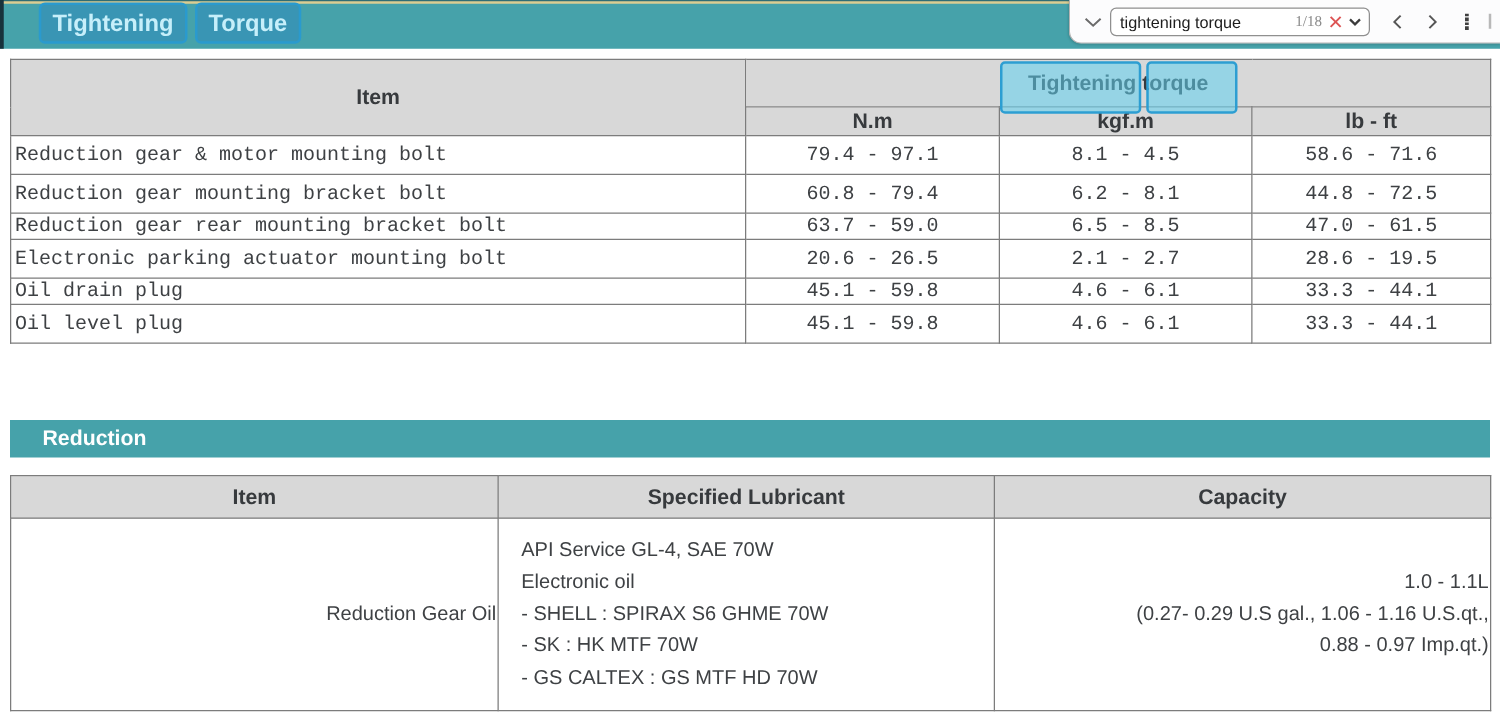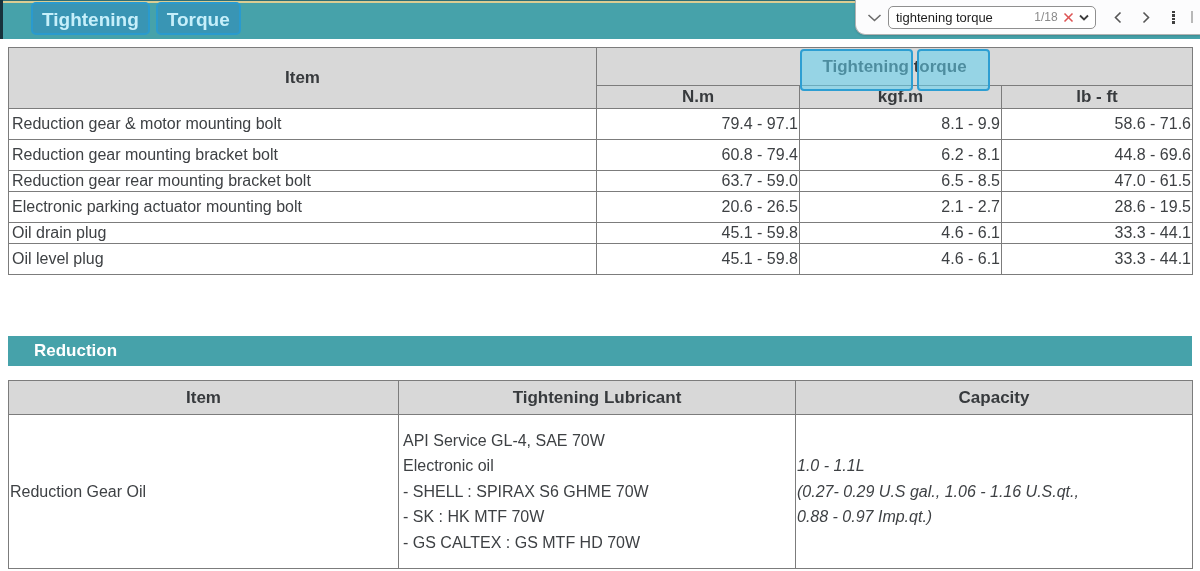--- a/index.html
+++ b/index.html
@@ -22,53 +22,53 @@
 
   
   .find-panel { position:absolute; top:0; left:855px; width:345px; height:35px;
     background:#fcfcfd; border:1px solid #b3b3b3; border-top:none; border-right:none;
     border-bottom-left-radius:10px; box-shadow:0 1px 2px rgba(0,0,0,.15);
     display:flex; align-items:center; z-index:10; box-sizing:border-box; padding-left:11px; }
   .find-pill { box-sizing:border-box; margin-left:6px; width:224px; height:23px;
     border:1.5px solid #8f8f8f; border-radius:5px; background:#fff;
     display:flex; align-items:center; padding:0 6px 0 7px; gap:5px; }
   .find-query { flex:1; font-size:13px; color:#1d1d1d; white-space:nowrap; overflow:hidden; }
-  .match-count { font-size:12px; color:#8a8a8a; white-space:nowrap; }
+  .match-count { font-size:12px; color:#8a8a8a; white-space:nowrap;font-family:Liberation Serif, serif; }
   .nav-btn { display:flex; align-items:center; justify-content:center; cursor:pointer; }
   .prev-btn { margin-left:18px; }
   .next-btn { margin-left:20px; }
   .dots-icon { margin-left:22px; display:flex; flex-direction:column; gap:1px; }
   .dots-icon span { width:3px; height:2.5px; background:#3f3f3f; display:block; }
   .clipped-icon { margin-left:16px; width:8px; height:12px; border-left:2px solid #8a8a8a; opacity:.6; }
 
   
   table { border-collapse:collapse; table-layout:fixed; }
   .torque-table { position:absolute; left:8px; top:47px; width:1184px; }
   .torque-table th, .torque-table td { border:1px solid #7c7c7c; overflow:visible; }
   .torque-table th { background:#d8d8d8; font-size:17px; font-weight:bold; color:#373a3d; }
-  .torque-table td { font-size:16px; color:#3e4144; background:#fff; }
+  .torque-table td { font-size:16px; color:#3e4144; background:#fff;font-family:Liberation Mono, monospace; }
   .item-cell { text-align:left; padding-left:3px; }
-  .num-cell { text-align:right; }
+  .num-cell { text-align:center; }
   .group-cell { position:relative; }
   .hl-rect { position:absolute; background:rgba(97,209,240,0.55);
     border:2px solid #2d9ed2; border-radius:4px; box-sizing:border-box; z-index:2; }
   .hl-tight { left:203px; top:1px; width:113px; height:42px; }
   .hl-torq  { left:320px; top:1px; width:73px;  height:42px; }
 
   .section-bar { position:absolute; left:8px; top:336px; width:1184px; height:30px;
     background:#46a2aa; color:#ffffff; font-size:17px; font-weight:bold;
     line-height:30px; padding-left:26px; box-sizing:border-box; }
 
   .lub-table { position:absolute; left:8px; top:380px; width:1184px; }
   .lub-table th, .lub-table td { border:1px solid #7c7c7c; }
   .lub-table th { background:#d8d8d8; font-size:17px; font-weight:bold; color:#373a3d; height:31px; }
   .lub-table td { font-size:16px; color:#3e4144; background:#fff; }
-  .lub-item-cell { text-align:left; }
-  .spec-cell { text-align:left; padding-left:4px; vertical-align:middle; line-height:25.5px; }
-  .cap-cell { text-align:left; vertical-align:middle; line-height:25.5px;font-style:italic; }
+  .lub-item-cell { text-align:right; }
+  .spec-cell { text-align:left; padding-left:18px; vertical-align:middle; line-height:25.5px; }
+  .cap-cell { text-align:right; vertical-align:middle; line-height:25.5px; }
 
   svg { display:block; }
 </style>
 </head>
 <body>
 
 <div class="top-tan"></div>
 
 <div class="left-edge"></div>
 
@@ -136,28 +136,28 @@
     </th>
   </tr>
   <tr style="height:21px">
     <th>N.m</th>
     <th>kgf.m</th>
     <th>lb - ft</th>
   </tr>
   <tr style="height:31px">
     <td class="item-cell">Reduction gear &amp; motor mounting bolt</td>
     <td class="num-cell">79.4 - 97.1</td>
-    <td class="num-cell">8.1 - 9.9</td>
+    <td class="num-cell">8.1 - 4.5</td>
     <td class="num-cell">58.6 - 71.6</td>
   </tr>
   <tr style="height:31px">
     <td class="item-cell">Reduction gear mounting bracket bolt</td>
     <td class="num-cell">60.8 - 79.4</td>
     <td class="num-cell">6.2 - 8.1</td>
-    <td class="num-cell">44.8 - 69.6</td>
+    <td class="num-cell">44.8 - 72.5</td>
   </tr>
   <tr style="height:17px">
     <td class="item-cell">Reduction gear rear mounting bracket bolt</td>
     <td class="num-cell">63.7 - 59.0</td>
     <td class="num-cell">6.5 - 8.5</td>
     <td class="num-cell">47.0 - 61.5</td>
   </tr>
   <tr style="height:31px">
     <td class="item-cell">Electronic parking actuator mounting bolt</td>
     <td class="num-cell">20.6 - 26.5</td>
@@ -183,21 +183,21 @@
 
 <table class="lub-table">
   <colgroup>
       <col style="width:390px">
       <col style="width:397px">
       <col style="width:397px">
     </colgroup>
   <tbody>
       <tr>
     <th>Item</th>
-    <th>Tightening Lubricant</th>
+    <th>Specified Lubricant</th>
     <th>Capacity</th>
   </tr>
   <tr style="height:154px">
     <td class="lub-item-cell">Reduction Gear Oil</td>
     <td class="spec-cell">
       <div>API Service GL-4, SAE 70W</div>
       <div>Electronic oil</div>
       <div>- SHELL : SPIRAX S6 GHME 70W</div>
       <div>- SK : HK MTF 70W</div>
       <div>- GS CALTEX : GS MTF HD 70W</div>

